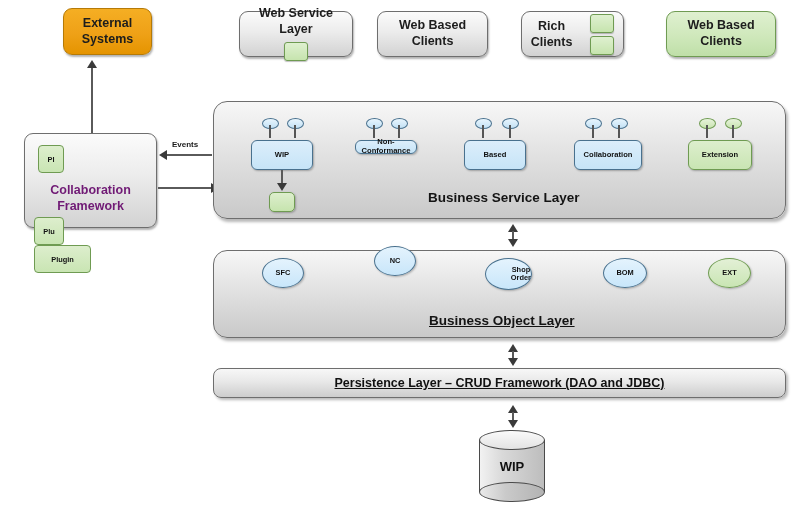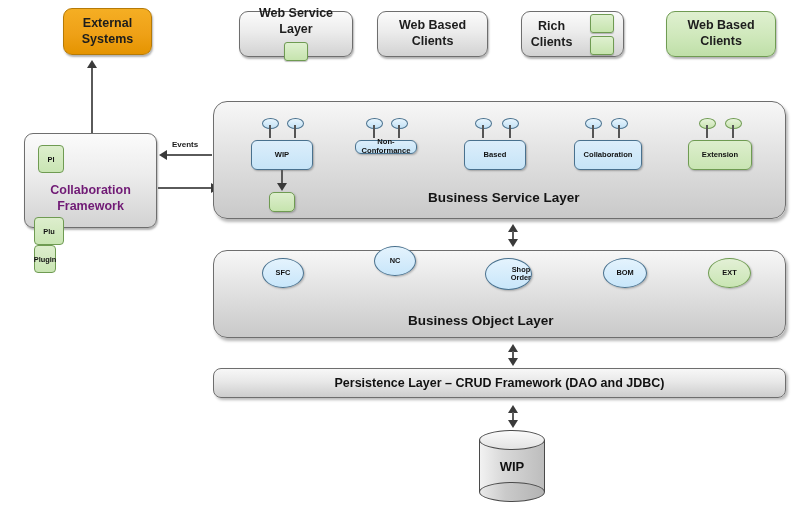--- a/index.html
+++ b/index.html
@@ -351,21 +351,21 @@
 
   <div class="node" style="left:24px; top:133px; width:133px; height:95px;">
   </div>
   <div class="cf-plugins" style="left:38px; top:145px;flex-direction:column;">
     <div class="cf-plugin" style="width:26px;">
       <span>Pl</span>
     </div>
     <div class="cf-plugin" style="width:30px; margin-left:-4px;margin-top:44px;">
       <span>Plu</span>
     </div>
-    <div class="cf-plugin" style="width:22px; margin-left:-4px;text-align:right;">
+    <div class="cf-plugin" style="width:57px; margin-left:-4px;text-align:right;">
       <span>Plugin</span>
     </div>
   </div>
   <div class="cf-title" style="left:24px; top:182px; width:133px;">Collaboration
 Framework</div>
 
   <div class="hline" style="left:167px; top:154px; width:45px;"></div>
   <div class="arrow-left" style="left:159px; top:150px;"></div>
   <div class="edge-label" style="left:172px; top:140px;">Events</div>
 
@@ -456,27 +456,27 @@
     <span>Shop
 Order</span>
   </div>
   <div class="bobj" style="left:603px; top:258px; width:44px; height:30px;">
     <span>BOM</span>
   </div>
   <div class="bobj greenobj" style="left:708px; top:258px; width:43px; height:30px;">
     <span>EXT</span>
   </div>
 
-  <div class="band-title" style="left:408px; top:313px;">Business Object Layer</div>
+  <div class="band-title" style="left:429px; top:313px;text-decoration:underline;">Business Object Layer</div>
 
   <div class="arrow-up" style="left:508px; top:344px;"></div>
   <div class="vline" style="left:512px; top:351px; height:9px;"></div>
   <div class="arrow-down" style="left:508px; top:358px;"></div>
 
-  <div class="persist" style="left:213px; top:368px; width:573px; height:30px;">
+  <div class="persist" style="left:213px; top:368px; width:573px; height:30px;text-decoration:underline;">
     <span>Persistence Layer – CRUD Framework (DAO and JDBC)</span>
   </div>
 
   <div class="arrow-up" style="left:508px; top:405px;"></div>
   <div class="vline" style="left:512px; top:412px; height:10px;"></div>
   <div class="arrow-down" style="left:508px; top:420px;"></div>
 
   <div class="cyl" style="left:479px; top:430px; width:66px; height:72px;">
     <span class="body"></span>
     <span class="bottom"></span>

